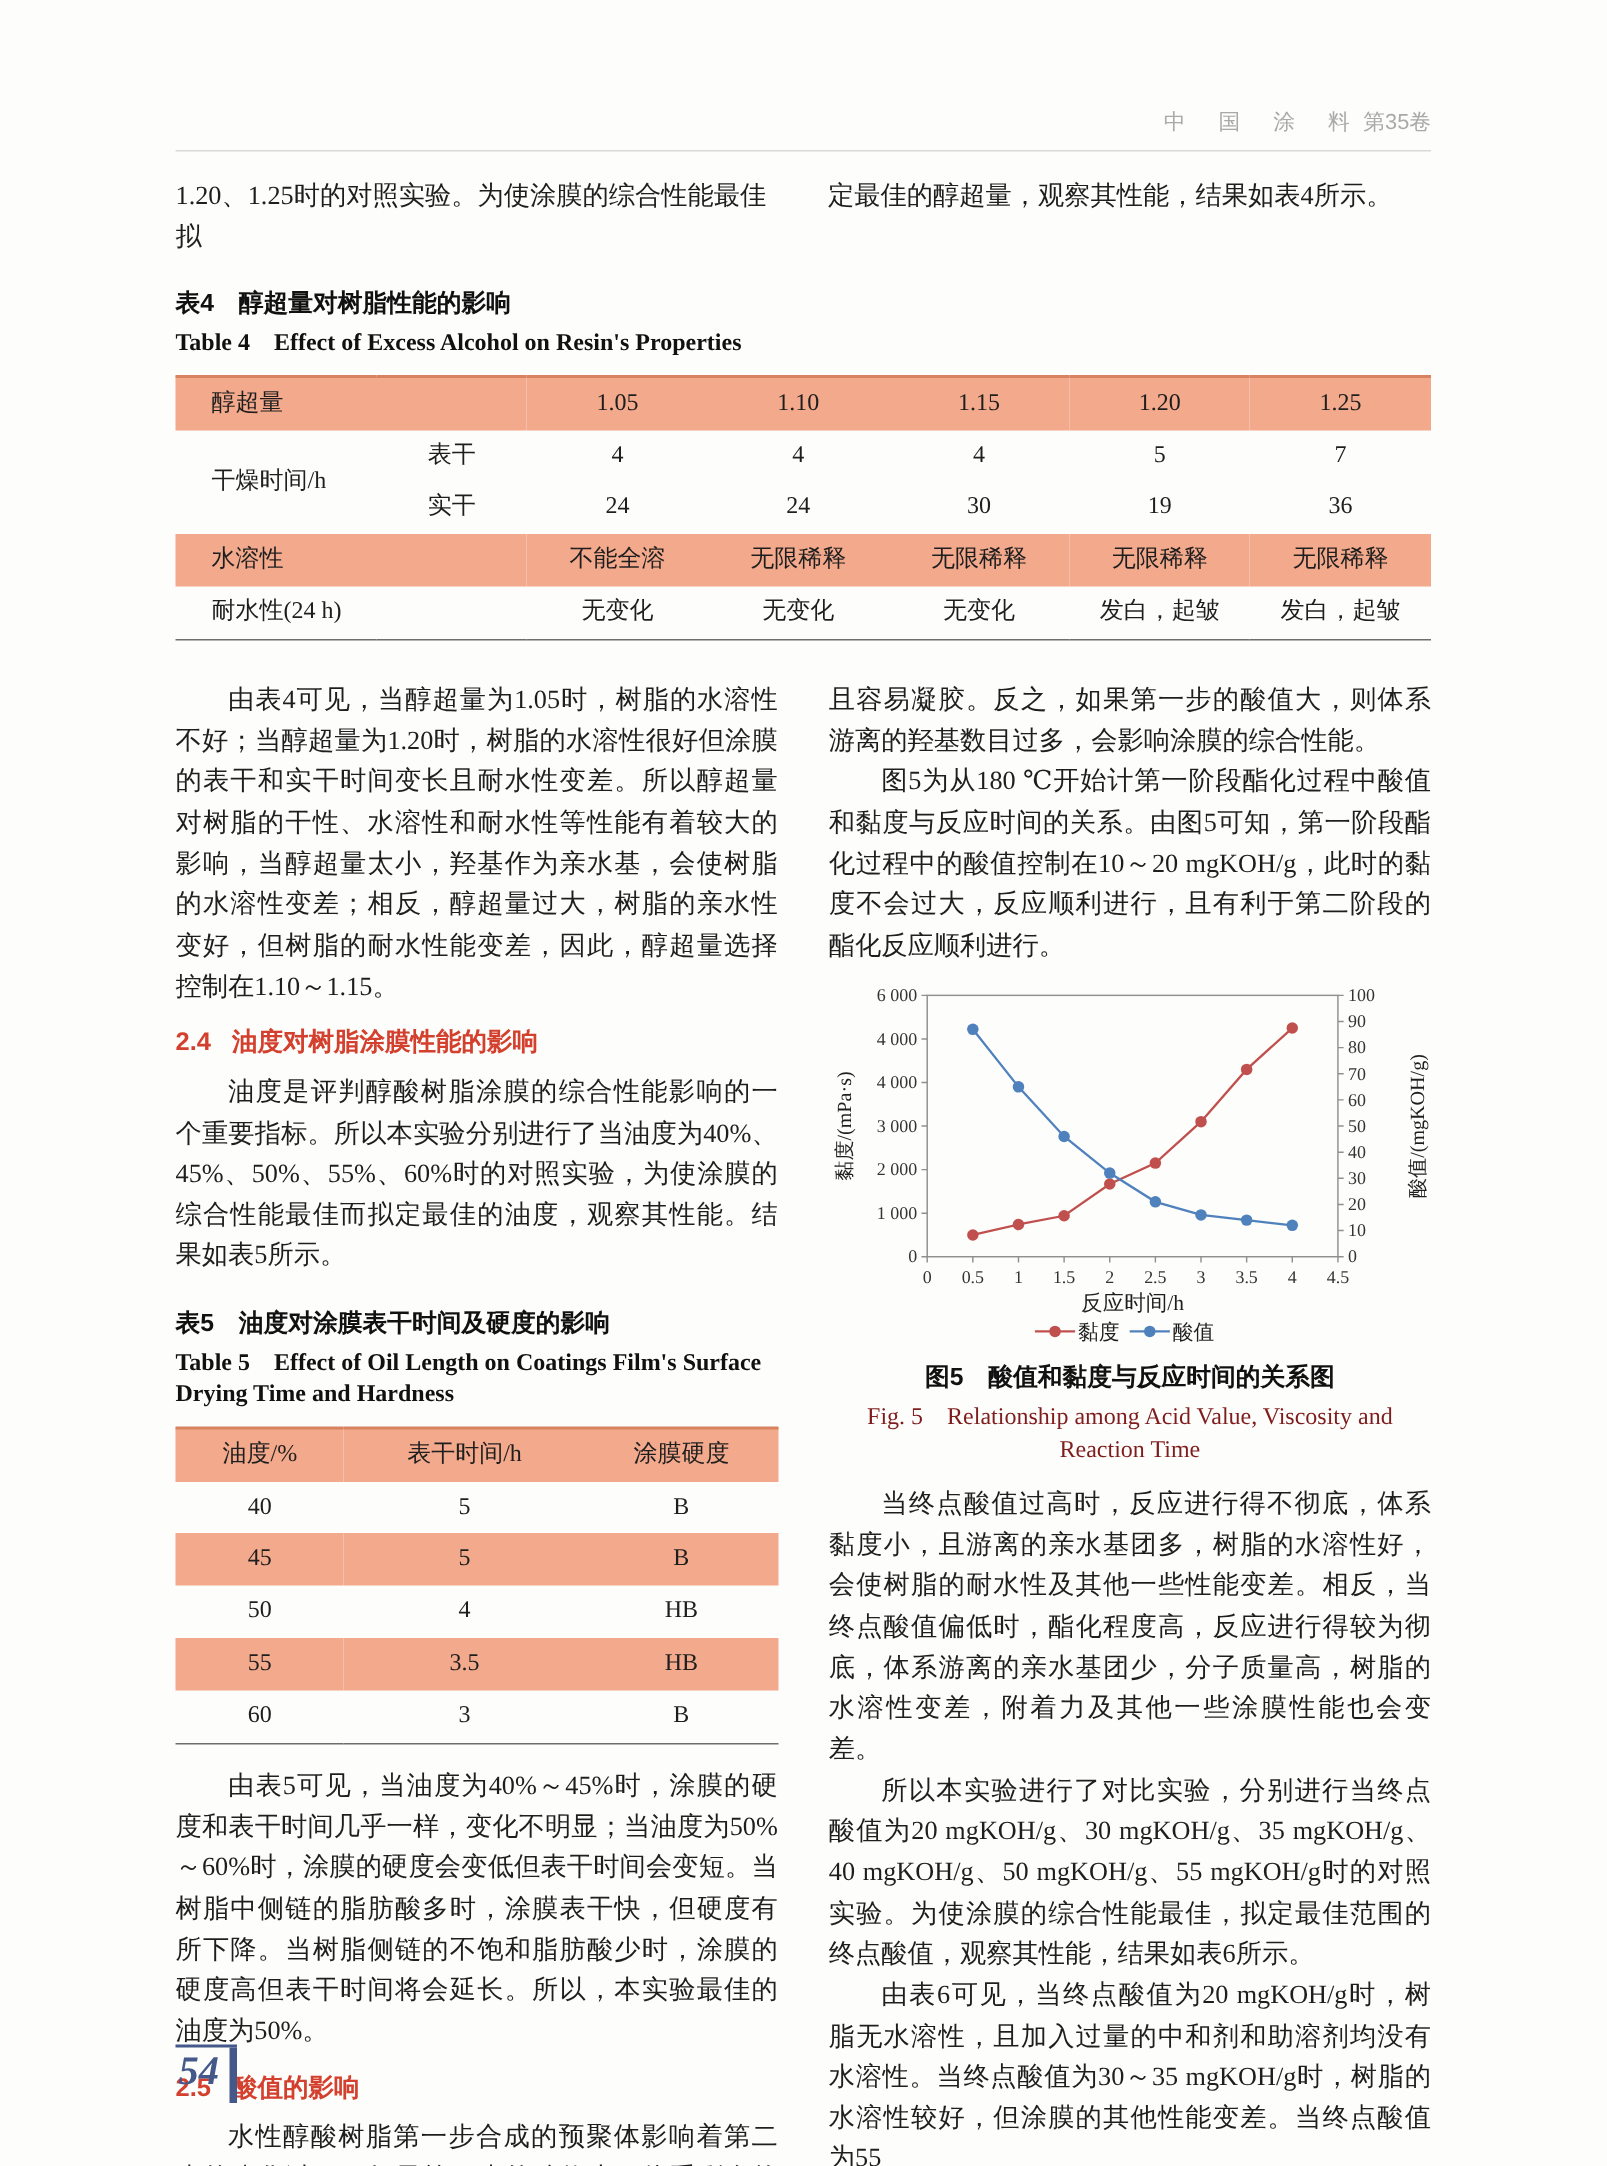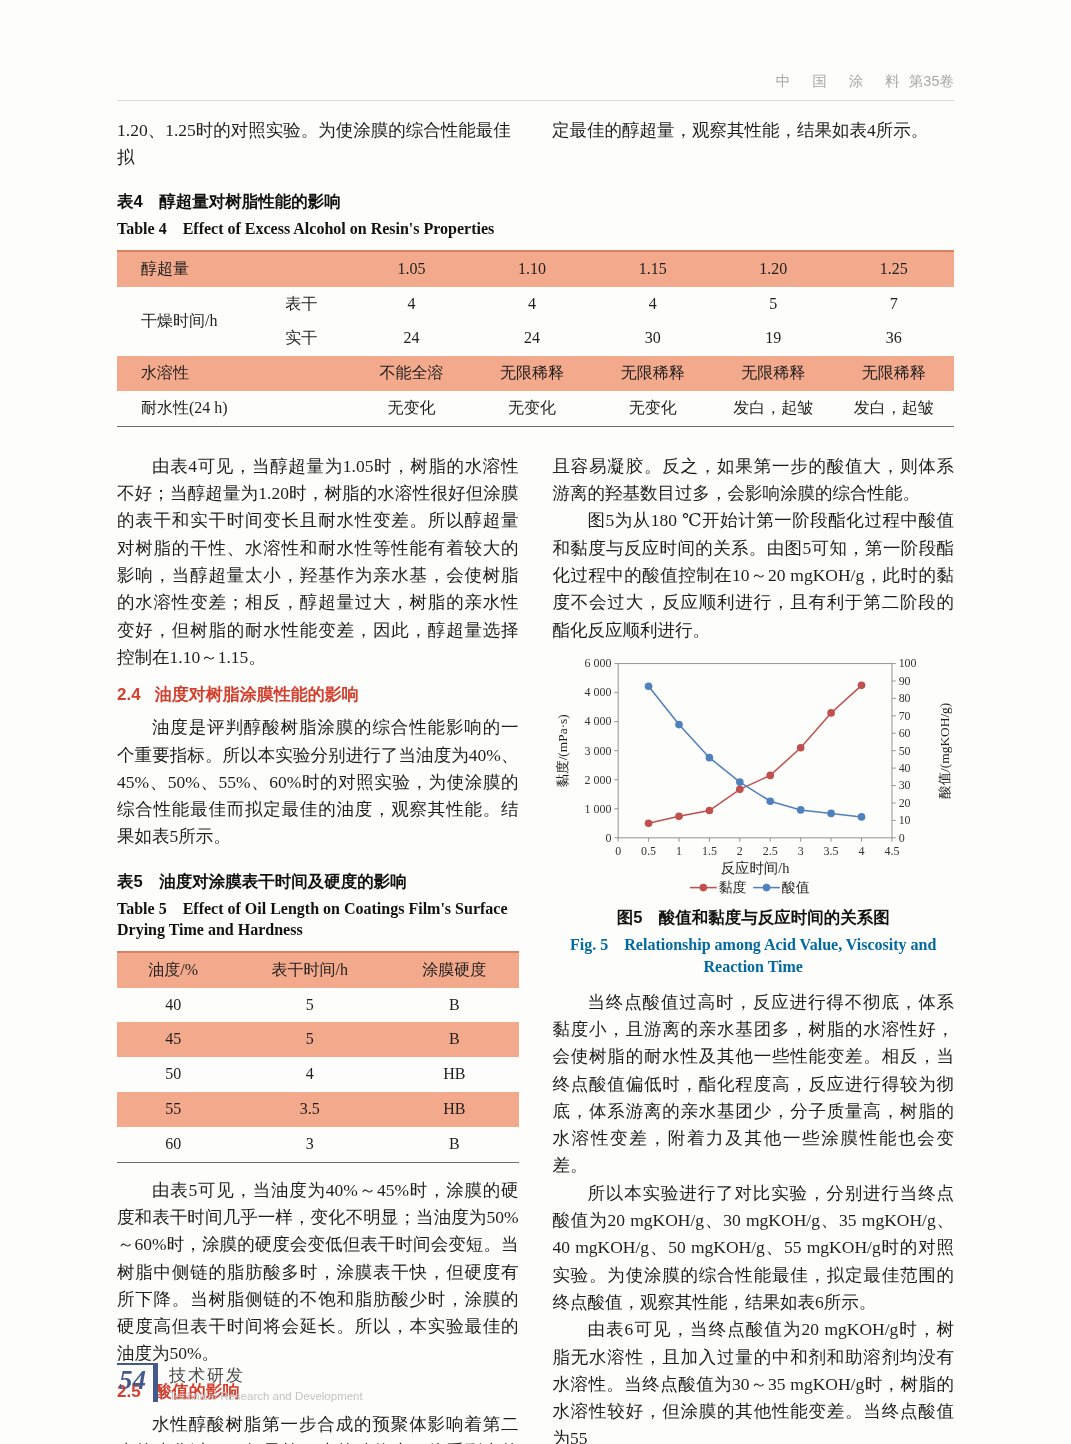--- a/index.html
+++ b/index.html
@@ -41,21 +41,21 @@
     margin:12px 0 8px 0;
   }
   
   .figure-wrap{margin-top:10px;text-align:center;}
   .chart{display:block;margin:0 auto;}
   .chart text{font-family:"Liberation Serif","DejaVu Serif",serif;}
   .fig-caption-cn{
     text-align:center;font-weight:bold;font-size:16.5px;margin-top:6px;color:#111;
     font-family:"Liberation Sans","DejaVu Sans",sans-serif;
   }
-  .fig-caption-en{text-align:center;font-weight:bold;font-size:16px;margin-top:5px;line-height:1.4;color:#0369a1;}
+  .fig-caption-en{text-align:center;font-weight:normal;font-size:16px;margin-top:5px;line-height:1.4;color:#7f1d1d;}
   .table5-block{margin:16px 0 14px 0;}
   
   .footer{position:absolute;left:117px;bottom:42px;display:flex;align-items:stretch;}
   .pageno-wrap{display:flex;border-top:2.5px solid #44598a;}
   .pageno{
     font-style:italic;font-weight:bold;font-size:27px;color:#44598a;
     padding:1px 7px 6px 2px;line-height:1.1;
   }
   .vbar{width:5px;background:#44598a;}
   .footer-sec{margin-left:11px;font-family:"Liberation Sans","DejaVu Sans",sans-serif;align-self:center;}
@@ -301,19 +301,15 @@
       <p class="body">所以本实验进行了对比实验，分别进行当终点酸值为20 mgKOH/g、30 mgKOH/g、35 mgKOH/g、40 mgKOH/g、50 mgKOH/g、55 mgKOH/g时的对照实验。为使涂膜的综合性能最佳，拟定最佳范围的终点酸值，观察其性能，结果如表6所示。</p>
       <p class="body">由表6可见，当终点酸值为20 mgKOH/g时，树脂无水溶性，且加入过量的中和剂和助溶剂均没有水溶性。当终点酸值为30～35 mgKOH/g时，树脂的水溶性较好，但涂膜的其他性能变差。当终点酸值为55</p>
     </div>
   </div>
 
   <div class="footer">
     <div class="pageno-wrap">
       <div class="pageno">54</div>
       <div class="vbar"></div>
     </div>
-    <div class="footer-sec">
-      <div class="footer-sec-cn">技术研发</div>
-      <div class="footer-sec-en">Technical Research and Development</div>
-    </div>
   </div>
 
 </div>
 
 </body></html>

